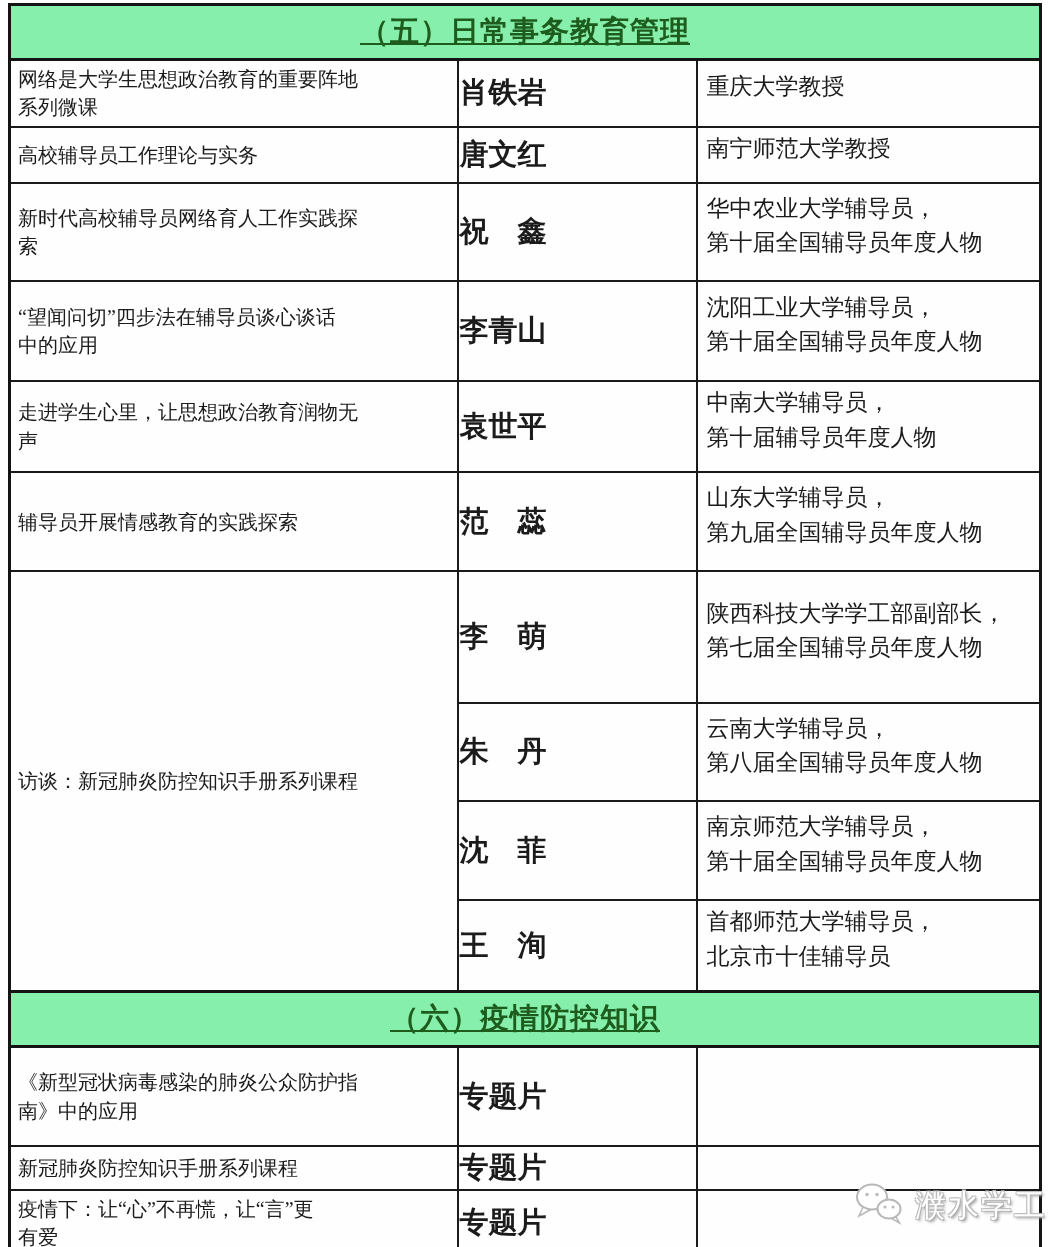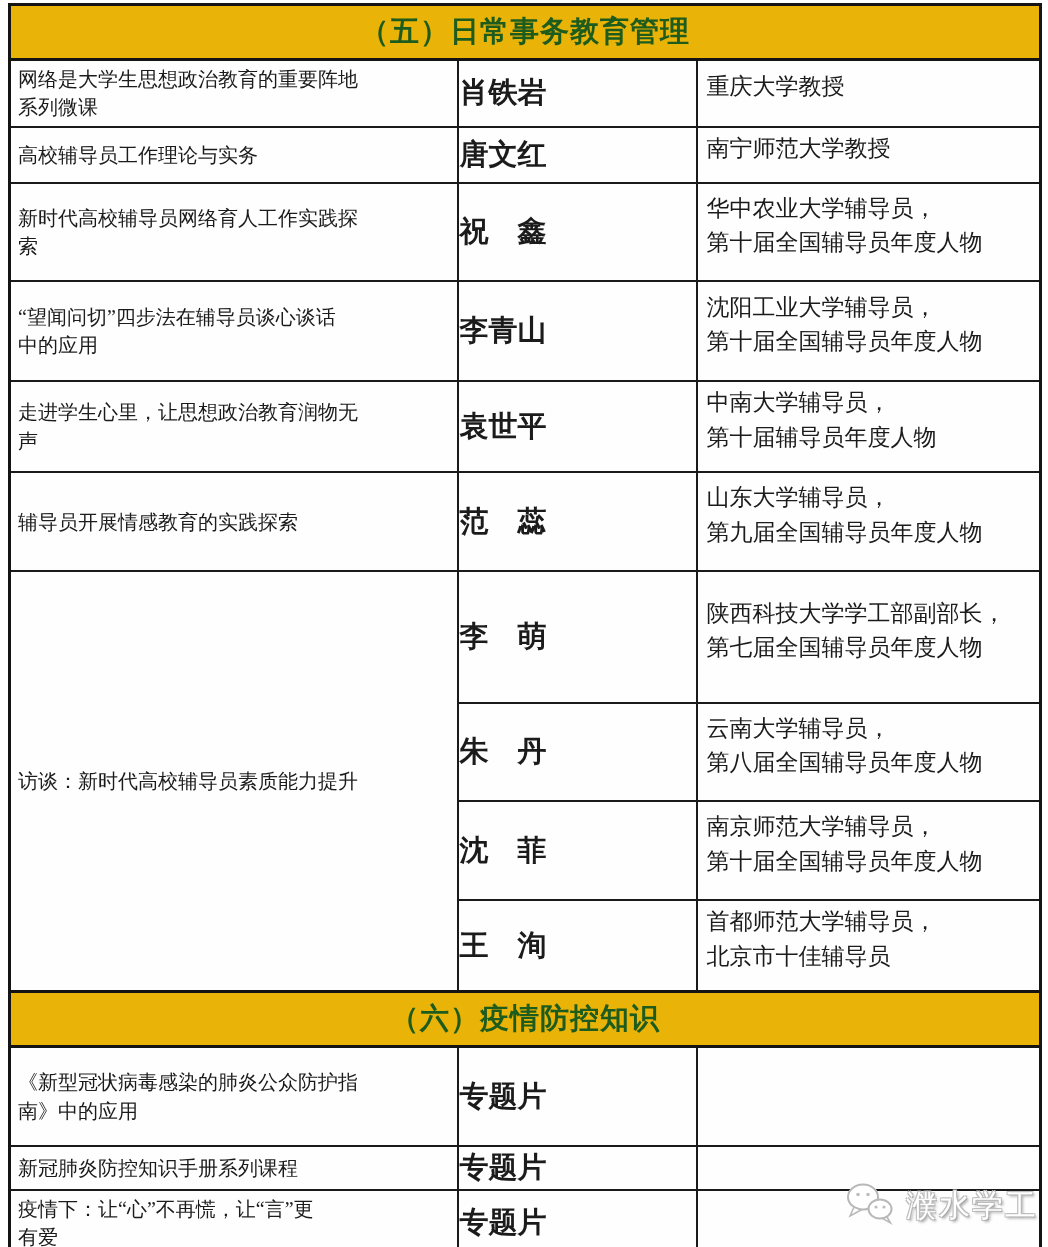--- a/index.html
+++ b/index.html
@@ -25,28 +25,29 @@
     background: #fefefe;
     border: 3px solid #141414;
   }
   td, th {
     border: 2px solid #1a1a1a;
     vertical-align: middle;
     overflow: hidden;
     box-sizing: border-box;
   }
   th.section-header {
-    background: #eab308;
+    background: #86efac;
     color: #1d5c1d;
     font-size: 29px;
     font-weight: bold;
     text-align: center;
     letter-spacing: 1px;
     border-bottom: 3px solid #141414;
     border-top: 3px solid #141414;
+    text-decoration: underline;
   }
   td.course {
     text-align: left;
     padding: 4px 8px 4px 7px;
     font-size: 20px;
     line-height: 1.42;
     white-space: pre-line;
   }
   td.name {
     text-align: left;
@@ -56,21 +57,21 @@
   }
   td.aff {
     text-align: left;
     padding: 4px 6px 16px 9px;
     font-size: 23px;
     line-height: 1.5;
     white-space: pre-line;
   }
   .watermark {
     position: absolute;
-    right: 10px;
+    right: 1px;
     bottom: 16px;
     display: flex;
     align-items: center;
     gap: 9px;
     z-index: 5;
     pointer-events: none;
   }
   .wm-text {
     font-size: 31px;
     letter-spacing: 2px;
@@ -131,21 +132,21 @@
 第十届辅导员年度人物</td>
   </tr>
   <tr style="height:99px">
     <td class="course">辅导员开展情感教育的实践探索</td>
     <td class="name">范　蕊</td>
     <td class="aff">山东大学辅导员，
 第九届全国辅导员年度人物</td>
   </tr>
 
   <tr style="height:132px">
-    <td class="course" rowspan="4">访谈：新时代高校辅导员素质能力提升</td>
+    <td class="course" rowspan="4">访谈：新冠肺炎防控知识手册系列课程</td>
     <td class="name">李　萌</td>
     <td class="aff">陕西科技大学学工部副部长，
 第七届全国辅导员年度人物</td>
   </tr>
   <tr style="height:98px">
     <td class="name">朱　丹</td>
     <td class="aff">云南大学辅导员，
 第八届全国辅导员年度人物</td>
   </tr>
   <tr style="height:99px">

